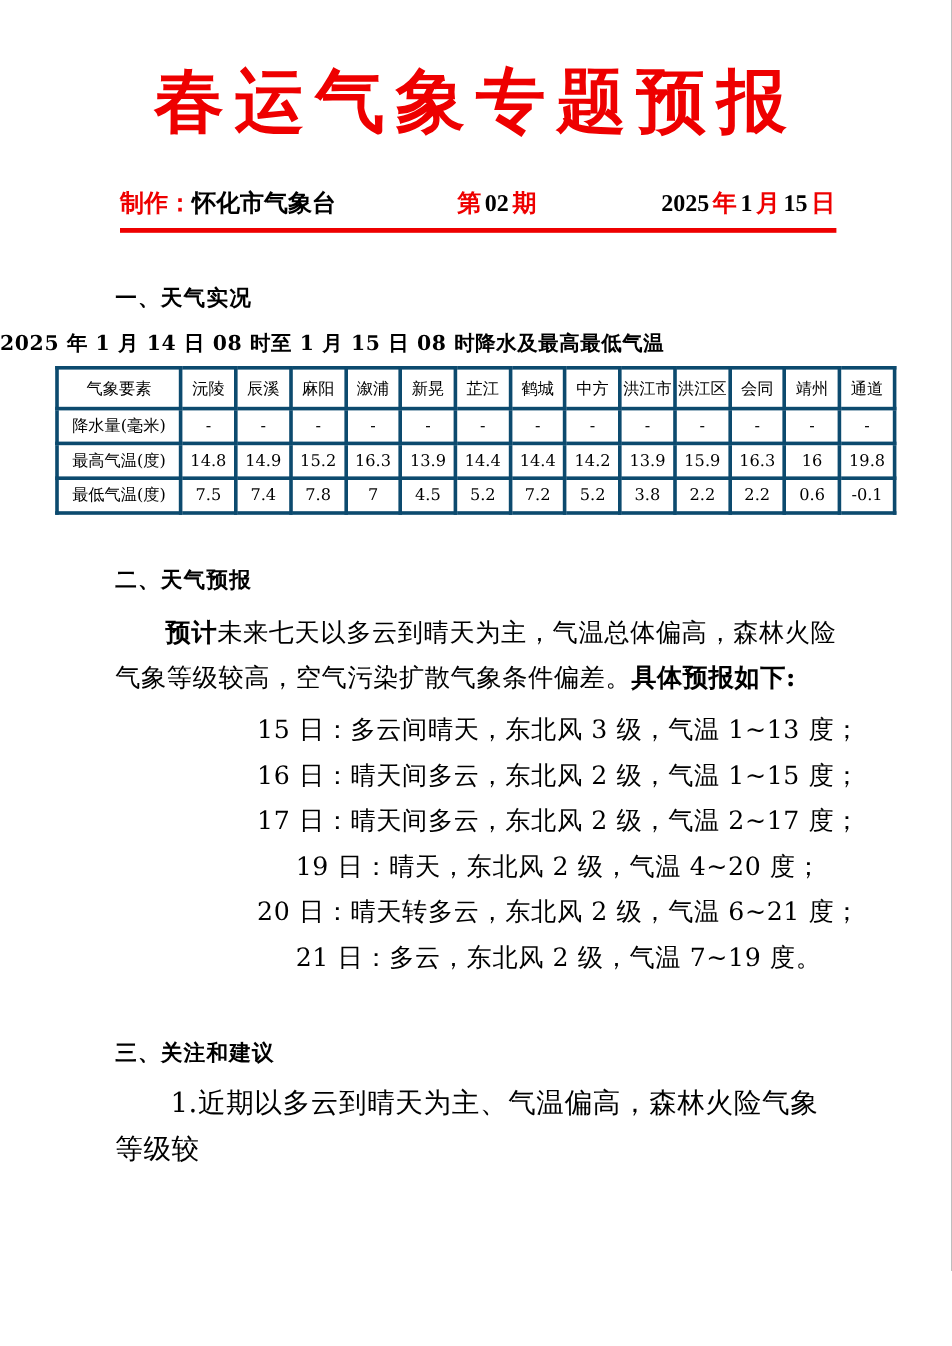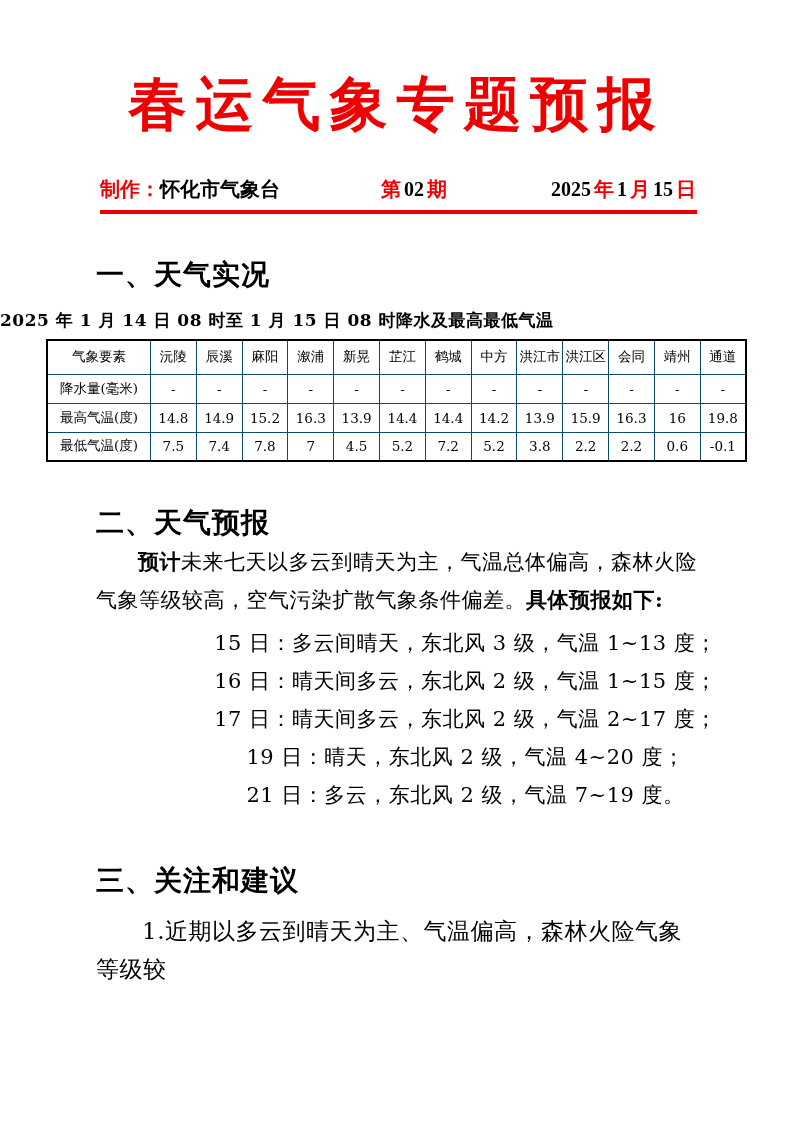--- a/index.html
+++ b/index.html
@@ -8,21 +8,21 @@
   .page {
     width: 793px; height: 1122px;
     margin: 0 auto;
     background: #ffffff;
     overflow: hidden;
     font-family: "DejaVu Serif", serif;
     color: var(--ink);
     position: relative;
   }
   .doc-title {
-    margin: 66px 0 0 0;
+    margin: 46px 0 0 0;
     text-align: center;
     font-size: 58px;
     font-weight: 700;
     letter-spacing: 9px;
     color: var(--red);
     font-family: "DejaVu Serif", serif;
     white-space: nowrap;
   }
   .meta-row {
     display: flex;
@@ -36,52 +36,52 @@
   }
   .meta-row .num { font-family: "Liberation Serif", serif; padding: 0 3px; }
   .red { color: var(--red); }
   .red-rule {
     height: 4px;
     background: var(--red);
     margin: 7px 96px 0 100px;
   }
   h2.sec-heading {
     font-family: "DejaVu Sans", "Liberation Sans", sans-serif;
-    font-size: 28px;
+    font-size: 18px;
     font-weight: 700;
     margin: 42px 0 0 96px;
     letter-spacing: 1px;
   }
   .table-title {
     font-weight: 700;
     font-size: 17px;
     margin-top: 15px;
     letter-spacing: 0.5px;
   }
   table.weather {
     width: 701px;
     margin: 7px auto 0 auto;
     border-collapse: collapse;
     border: 2px solid #000;
     font-size: 13.5px;
     table-layout: fixed;
   }
   table.weather th, table.weather td {
-    border: 1px solid #0c4a6e;
+    border: 3px solid #0c4a6e;
     text-align: center;
     vertical-align: middle;
     font-weight: 400;
     padding: 0 1px;
     height: 29px;
     overflow: hidden;
   }
   table.weather tr.head-row th { height: 34px; }
   table.weather col.c-label { width: 14.8%; }
   .intro {
-    margin: 1px 96px 0 96px;
+    margin: 13px 96px 0 96px;
     font-size: 21px;
     line-height: 38px;
     text-align: justify;
     text-indent: 2em;
     letter-spacing: 0.5px;
   }
   .intro .b { font-weight: 700; }
   .forecast { margin-top: 5px; text-align: center; }
   .forecast-line {
     margin-left: 138px;
@@ -210,20 +210,21 @@
 
   <h2 class="sec-heading">二、天气预报</h2>
 
   <p class="intro"><span class="b">预计</span><span>未来七天以多云到晴天为主，气温总体偏高，森林火险气象等级较高，空气污染扩散气象条件偏差。</span><span class="b">具体预报如下:</span></p>
 
   <div class="forecast">
     <div class="forecast-line">15 日：多云间晴天，东北风 3 级，气温 1~13 度；</div>
     <div class="forecast-line">16 日：晴天间多云，东北风 2 级，气温 1~15 度；</div>
     <div class="forecast-line">17 日：晴天间多云，东北风 2 级，气温 2~17 度；</div>
     <div class="forecast-line">19 日：晴天，东北风 2 级，气温 4~20 度；</div>
+    <div class="forecast-line">20 日：晴天转多云，东北风 2 级，气温 6~21 度；</div>
     <div class="forecast-line">21 日：多云，东北风 2 级，气温 7~19 度。</div>
   </div>
 
   <h2 class="sec-heading" style="margin-top:48px;">三、关注和建议</h2>
 
   <p class="advice">1.近期以多云到晴天为主、气温偏高，森林火险气象等级较</p>
 
 </div>
 
 </body></html>

